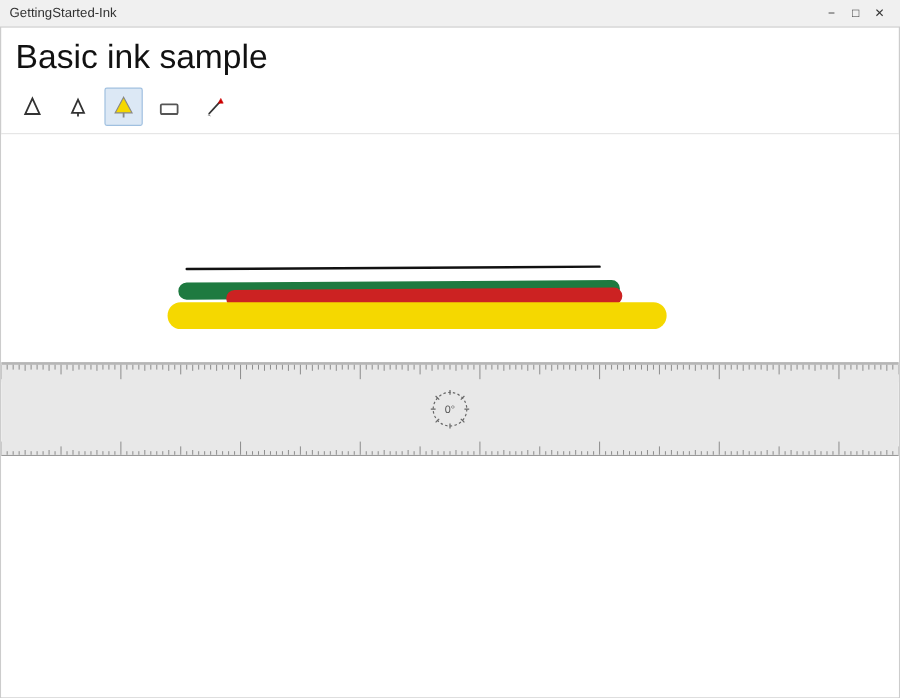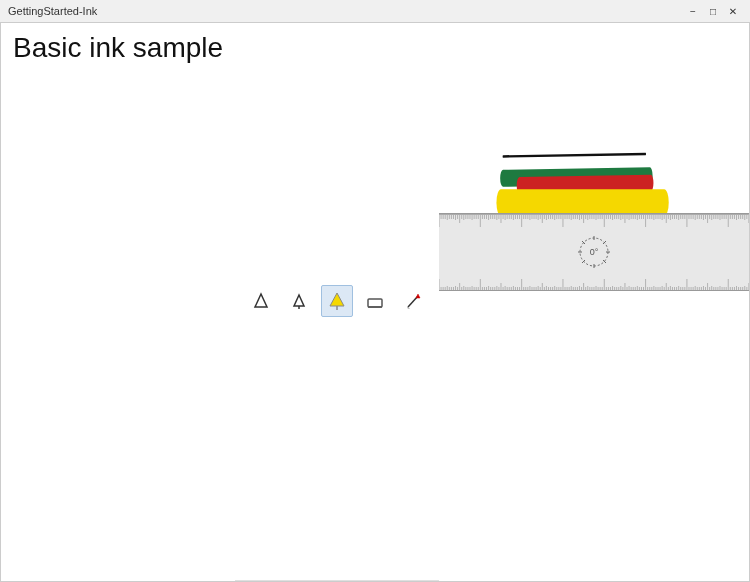--- a/index.html
+++ b/index.html
@@ -44,20 +44,21 @@
       color: #333;
     }
 
     
     .window {
       width: 750px;
       height: 560px;
       background: white;
       border: 1px solid #ccc;
       display: flex;
+      flex-direction: column;
     }
 
     .page-title {
       font-size: 28px;
       font-weight: 300;
       color: #111;
       padding: 8px 12px 4px 12px;
       line-height: 1.2;
     }
 

